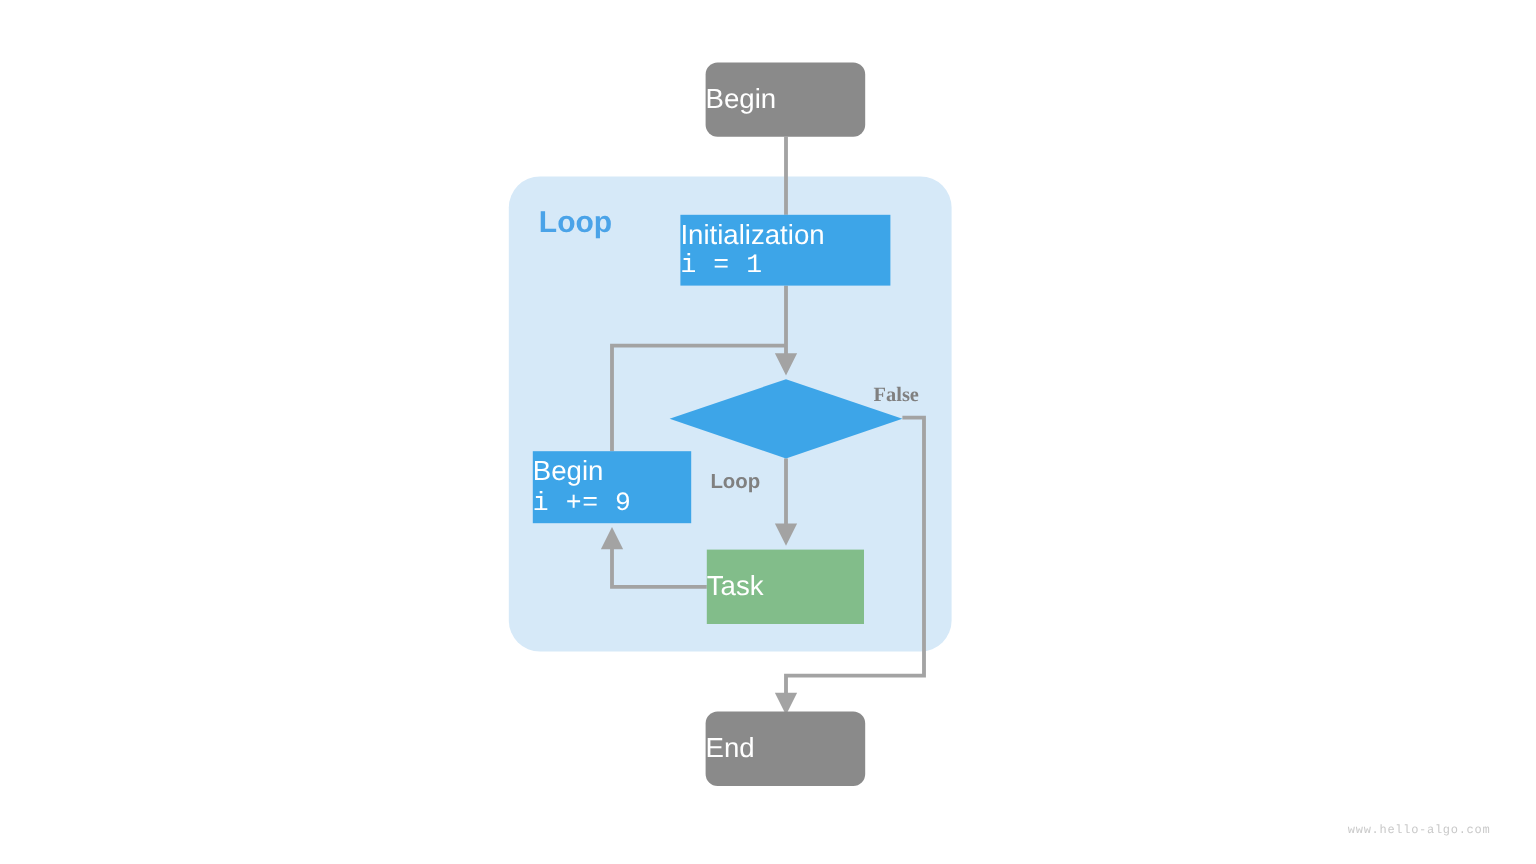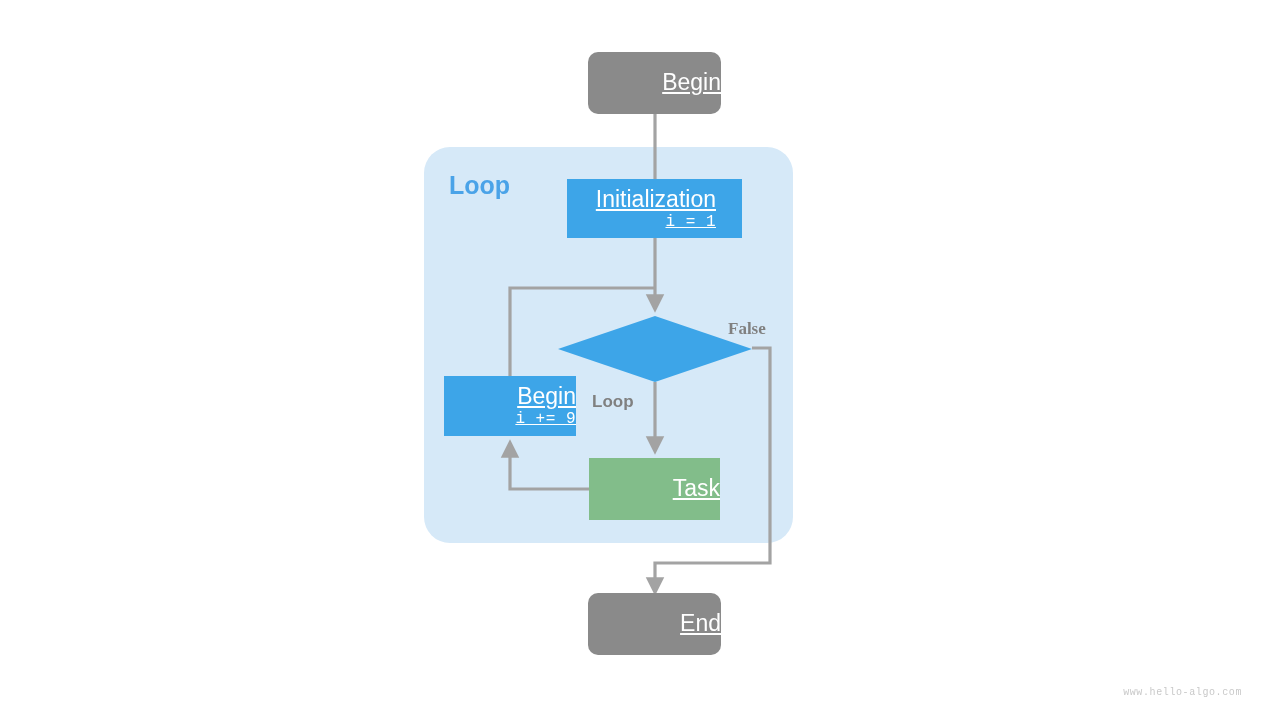--- a/index.html
+++ b/index.html
@@ -28,47 +28,46 @@
     left: 0; top: 0;
     width: 1280px;
     height: 720px;
   }
 
   
   .node-label {
     position: absolute;
     display: flex;
     flex-direction: column;
-    align-items: flex-end;
+    align-items: flex-start;
     justify-content: center;
     color: #ffffff;
     text-align: center;
     line-height: 1.18;
     pointer-events: none;
     white-space: nowrap;
-    text-decoration: underline;
   }
   .label-title {
     font-family: "Liberation Sans", sans-serif;
     font-size: 23px;
     font-weight: 400;
   }
   .label-code {
     font-family: "Liberation Mono", monospace;
-    font-size: 16px;
+    font-size: 22px;
     font-weight: 400;
     letter-spacing: 0.5px;
   }
 
   
   #begin-text  { left: 588px; top: 52px;  width: 133px; height: 62px; }
   #end-text    { left: 588px; top: 593px; width: 133px; height: 62px; }
 
   
-  #init-text   { left: 541px; top: 179px; width: 175px; height: 59px; }
+  #init-text   { left: 567px; top: 179px; width: 175px; height: 59px; }
 
   
   #cond-text   { left: 558px; top: 316px; width: 194px; height: 66px; }
 
   
   #update-text { left: 444px; top: 376px; width: 132px; height: 60px; }
 
   
   #task-text   { left: 589px; top: 458px; width: 131px; height: 62px; }
 

